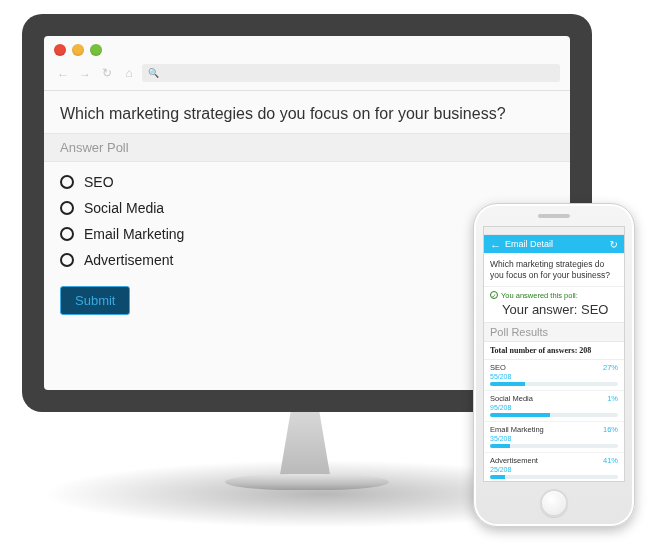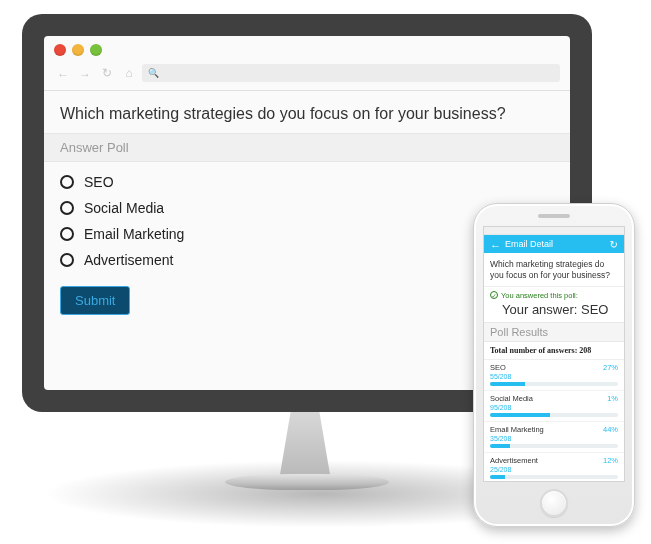--- a/index.html
+++ b/index.html
@@ -343,31 +343,31 @@
               <span class="result-pct">1%</span>
             </div>
             <div class="result-count">95/208</div>
             <div class="bar-track">
               <div class="bar-fill" style="width:47%"></div>
             </div>
           </div>
           <div class="result-row">
             <div class="result-head">
               <span>Email Marketing</span>
-              <span class="result-pct">44%</span>
+              <span class="result-pct">16%</span>
             </div>
             <div class="result-count">35/208</div>
             <div class="bar-track">
               <div class="bar-fill" style="width:16%"></div>
             </div>
           </div>
           <div class="result-row">
             <div class="result-head">
               <span>Advertisement</span>
-              <span class="result-pct">12%</span>
+              <span class="result-pct">41%</span>
             </div>
             <div class="result-count">25/208</div>
             <div class="bar-track">
               <div class="bar-fill" style="width:12%"></div>
             </div>
           </div>
         </div>
     </div>
   </div>
 

